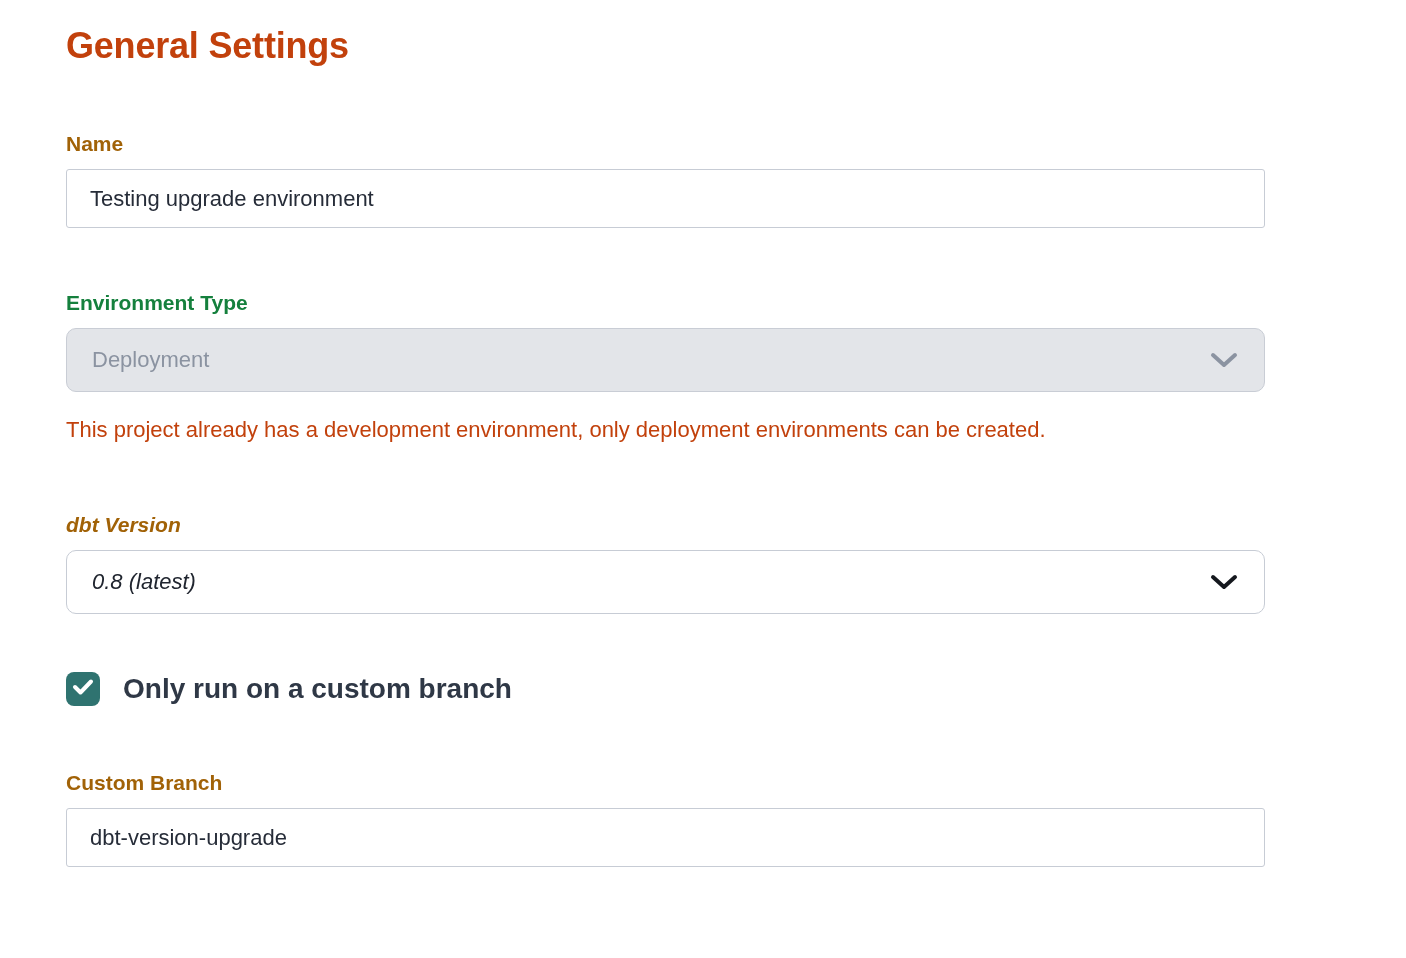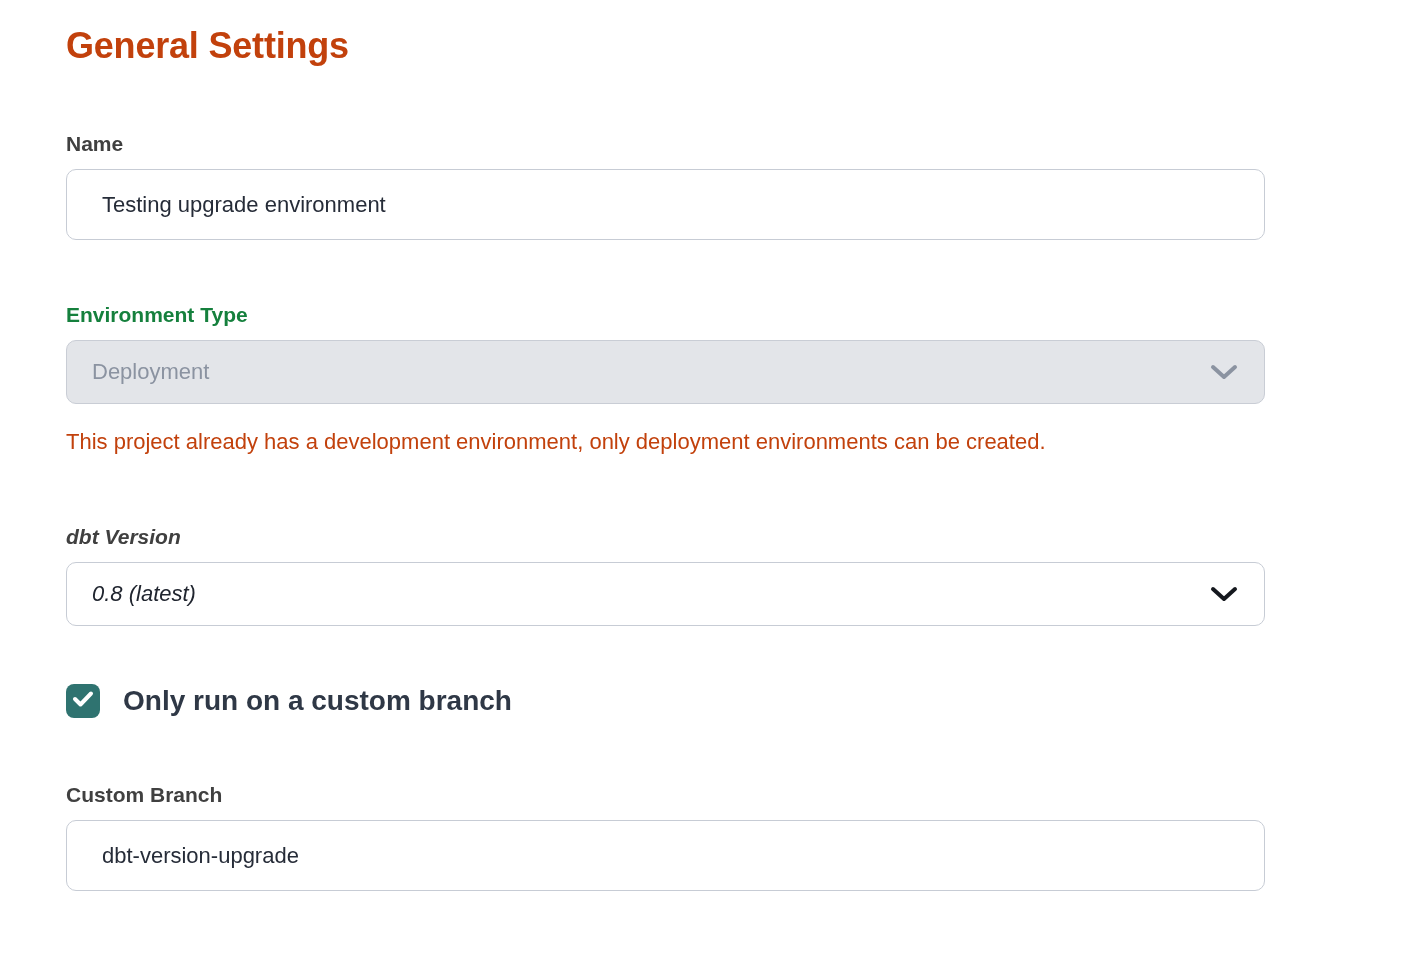--- a/index.html
+++ b/index.html
@@ -25,39 +25,39 @@
     font-weight: bold;
     color: #c2410c;
     letter-spacing: -0.2px;
   }
   .form-group { margin: 0; }
   .form-group .field-label {
     display: block;
     font-size: 21px;
     line-height: 24px;
     font-weight: bold;
-    color: #404040;
+    color: #a16207;
     margin-bottom: 13px;
   }
   .form-group .field-label.is-disabled { color: #15803d; }
 
   .gap-name   { margin-top: 66px; }
   .gap-env    { margin-top: 63px; }
   .gap-dbt    { margin-top: 70px; font-style: italic; }
   .gap-check  { margin-top: 58px; }
   .gap-branch { margin-top: 65px; }
 
   .text-input {
     display: block;
     width: 100%;
-    height: 71px;
+    height: 59px;
     border: 1px solid #c7ccd5;
-    border-radius: 10px;
+    border-radius: 3px;
     background: #ffffff;
-    padding: 0 35px;
+    padding: 0 23px;
     font-family: "Liberation Sans", sans-serif;
     font-size: 22px;
     color: #262c38;
     outline: none;
   }
 
   .select-box {
     position: relative;
     display: flex;
     align-items: center;

